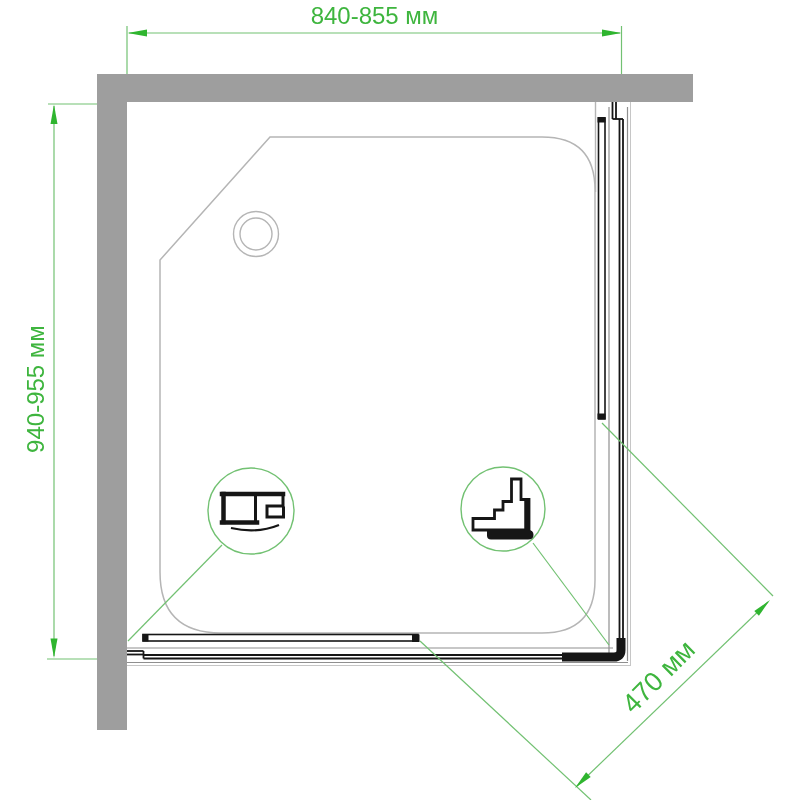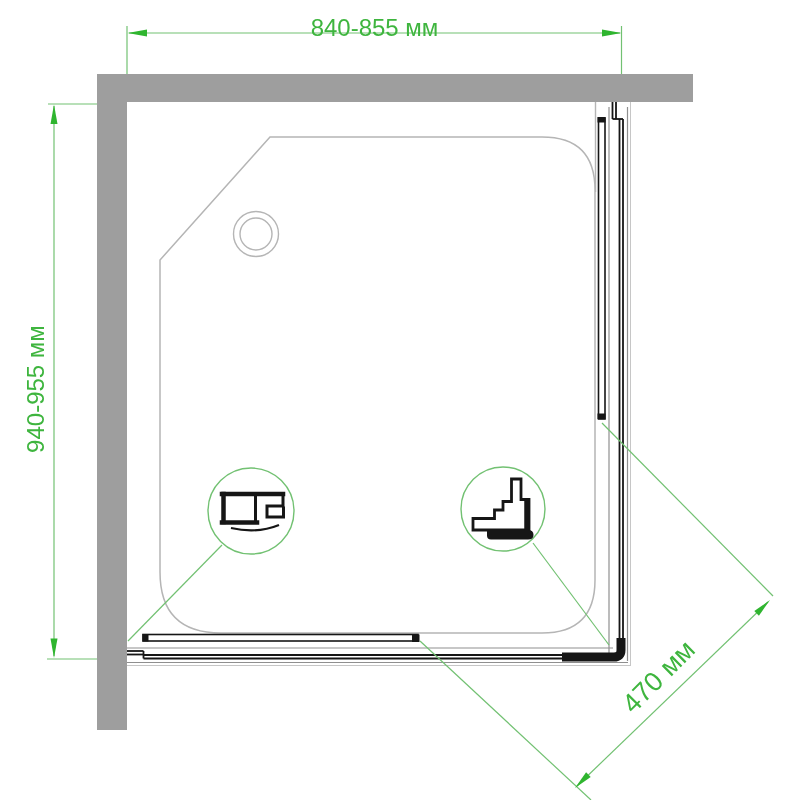--- a/index.html
+++ b/index.html
@@ -16,21 +16,21 @@
   .stage{
     position:relative;width:800px;height:800px;background:#ffffff;overflow:hidden;
     font-family:"Liberation Sans", sans-serif;
   }
   .stage svg{position:absolute;left:0;top:0;}
   .dim-label{
     position:absolute;color:var(--c-dimension-text);
     font-family:"Liberation Sans", sans-serif;
     white-space:nowrap;line-height:1;
   }
-  .dim-top{left:127px;top:4px;width:495px;text-align:center;font-size:24px;margin-top:12px;}
+  .dim-top{left:127px;top:4px;width:495px;text-align:center;font-size:24px;}
   .dim-left{left:-63px;top:376px;width:200px;height:26px;text-align:center;font-size:24px;transform:rotate(-90deg);}
   .dim-diag{left:580px;top:663px;width:160px;height:30px;text-align:center;font-size:27px;transform:rotate(-45deg);}
 
   .wall{fill:var(--c-wall);stroke:none;}
   .tray{fill:#ffffff;stroke:var(--c-tray-outline);stroke-width:1.5;}
   .trayline{stroke:var(--c-tray-outline);stroke-width:1.4;fill:none;}
   .railgray{stroke:var(--c-rail-gray);stroke-width:1.2;fill:none;}
   .faint{stroke:var(--c-boundary-faint);stroke-width:1;fill:none;}
   .blackline{stroke:var(--c-profile);stroke-width:1.8;fill:none;}
   .panel{fill:#ffffff;stroke:var(--c-profile);stroke-width:1.6;}

